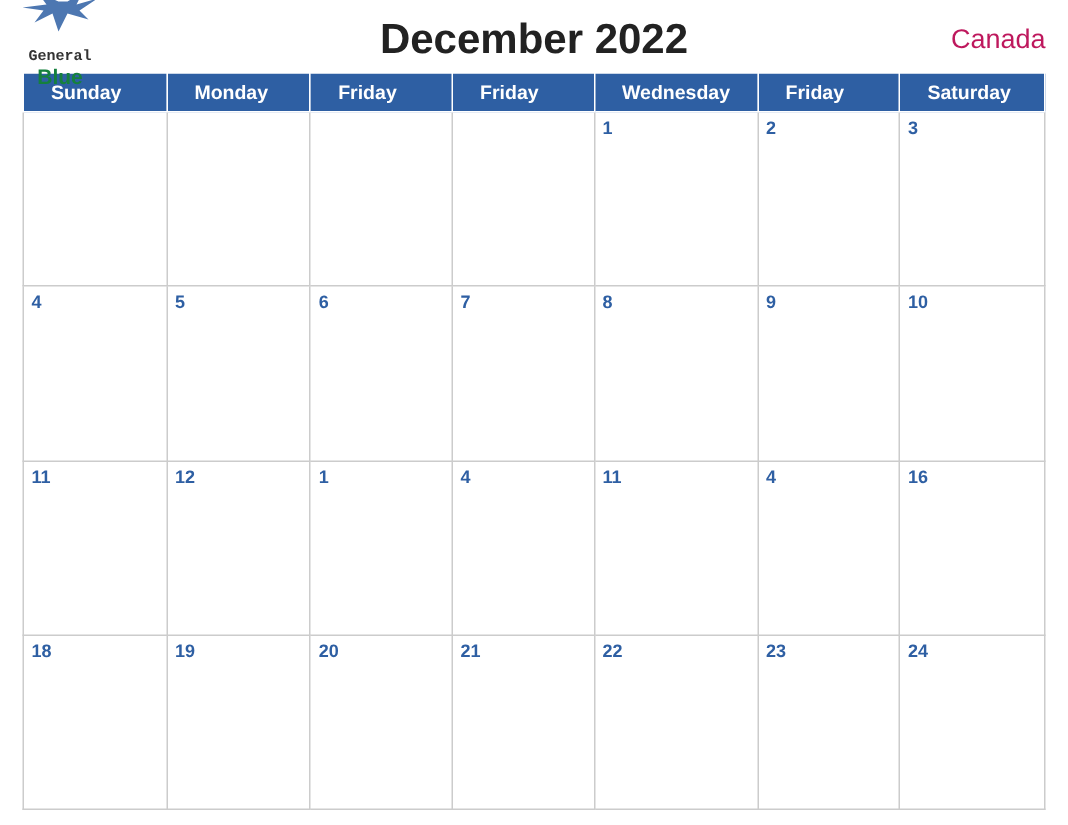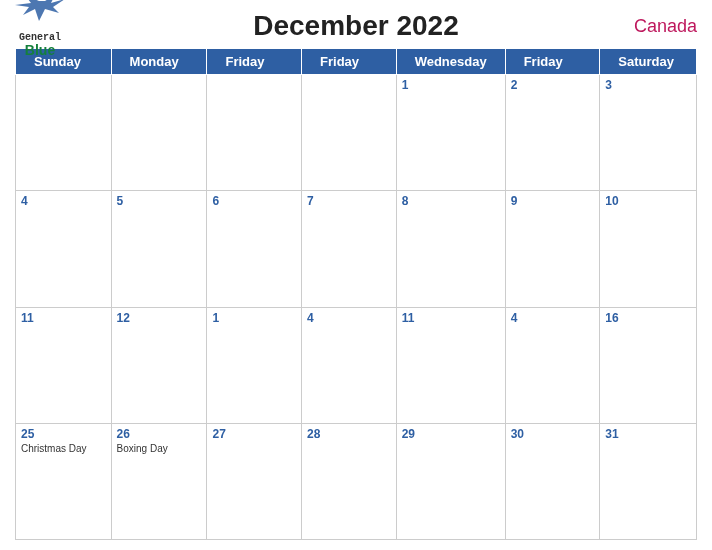--- a/index.html
+++ b/index.html
@@ -197,37 +197,35 @@
         </td>
         <td>
           <span class="day-number">4</span>
         </td>
         <td>
           <span class="day-number">16</span>
         </td>
       </tr>
       <tr class="week-row">
         <td>
-          <span class="day-number">25</span>
-          <span class="holiday">Christmas Day</span>
-        </td>
-        <td>
-          <span class="day-number">26</span>
-          <span class="holiday">Boxing Day</span>
-        </td>
-        <td>
-          <span class="day-number">27</span>
-        </td>
-        <td>
-          <span class="day-number">28</span>
-        </td>
-        <td>
-          <span class="day-number">29</span>
-        </td>
-        <td>
-          <span class="day-number">30</span>
-        </td>
-        <td>
-          <span class="day-number">31</span>
+          <span class="day-number">18</span>
+        </td>
+        <td>
+          <span class="day-number">19</span>
+        </td>
+        <td>
+          <span class="day-number">20</span>
+        </td>
+        <td>
+          <span class="day-number">21</span>
+        </td>
+        <td>
+          <span class="day-number">22</span>
+        </td>
+        <td>
+          <span class="day-number">23</span>
+        </td>
+        <td>
+          <span class="day-number">24</span>
         </td>
       </tr>
     </tbody>
 </table>
 
 </body></html>

